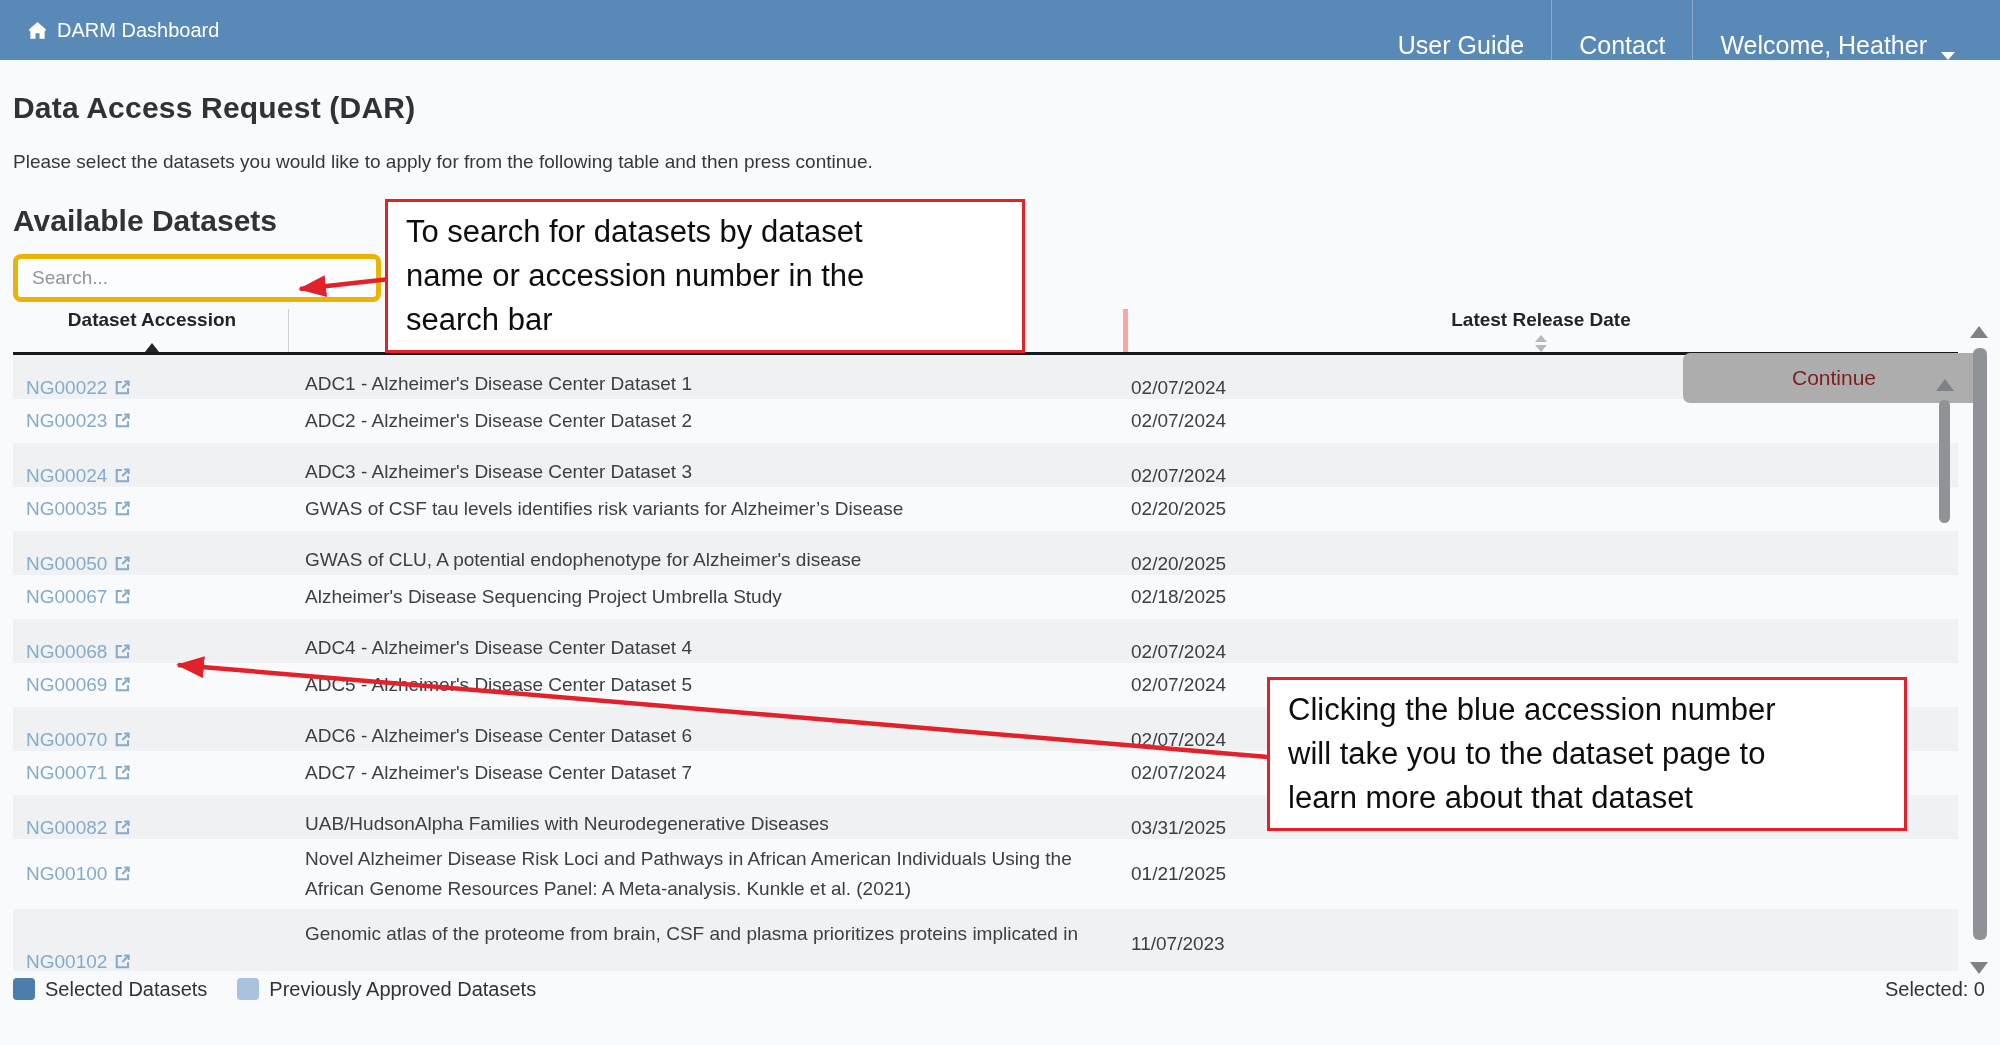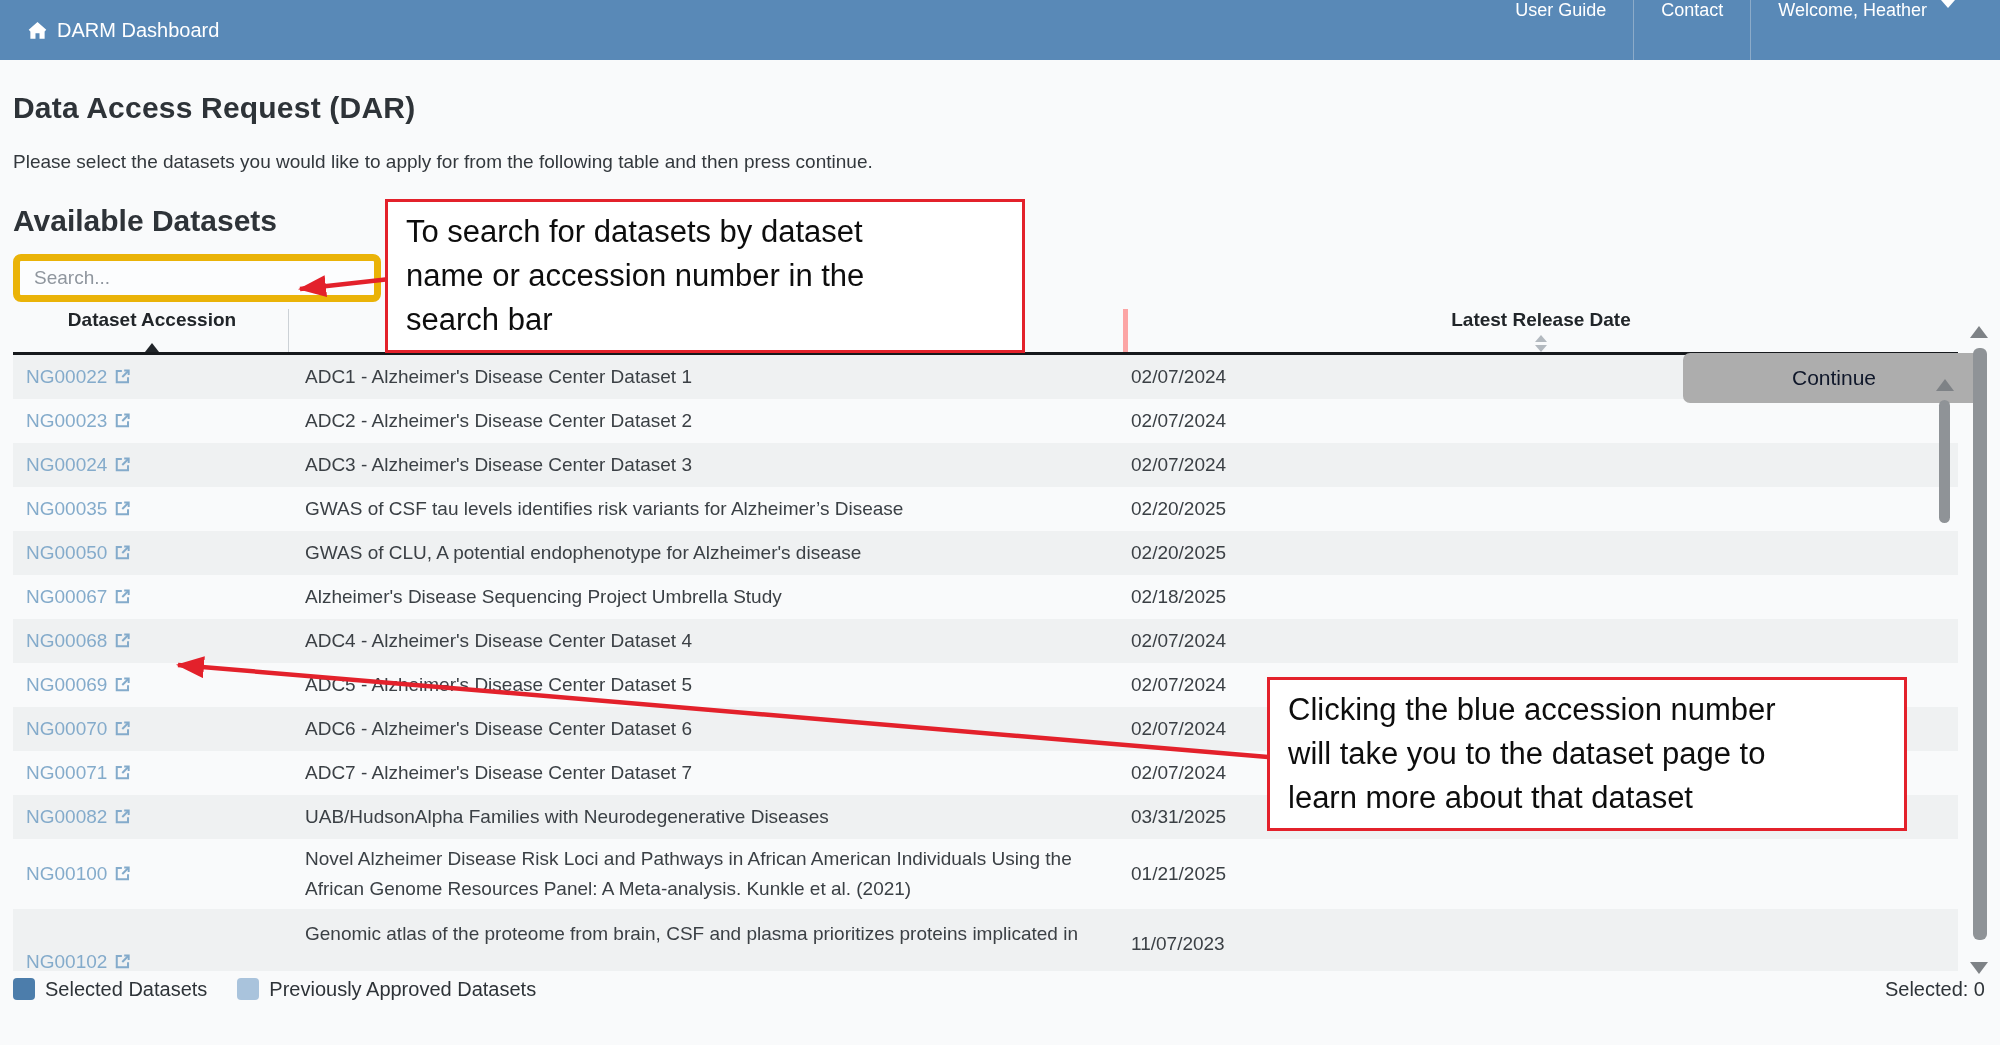--- a/index.html
+++ b/index.html
@@ -12,59 +12,59 @@
     position:relative;
   }
   
   .navbar{
     height:60px; background:#5989b7; display:flex; align-items:stretch;
     justify-content:space-between; color:#fff;gap:9px;
   }
   .brand{ display:flex; align-items:center; gap:10px; padding-left:28px; font-size:20px; cursor:pointer;}
   .brand svg{ display:block; }
   .nav-right{ display:flex; align-items:stretch; padding-right:18px;}
-  .nav-item{ display:flex; align-items:flex-start; padding:0 27px; font-size:18px; cursor:pointer;}
+  .nav-item{ display:flex; align-items:flex-end; padding:0 27px; font-size:25px; cursor:pointer;}
   .nav-item.sep{ border-left:1px solid #8cabc9; }
   .caret{ width:0; height:0; border-left:7px solid transparent; border-right:7px solid transparent;
           border-top:8px solid #fff; margin-left:14px; }
   
   .main{ padding:0 15px 0 13px; position:relative; }
   h1{ margin-top:30px; font-size:30px; line-height:1.18; font-weight:600; color:#2e3338; letter-spacing:.2px;}
   .subtitle{ margin-top:26px; font-size:19px; color:#33383d; }
   .section-title{ margin-top:30px; font-size:30px; line-height:1.2; font-weight:600; color:#2e3338;}
   .search-row{ margin-top:15px; }
   .search-input{
-    width:368px; height:48px; border:7px solid #eab308; border-radius:8px;
+    width:368px; height:48px; border:5px solid #eab308; border-radius:8px;
     padding:0 14px; font-size:19px; color:#495057; background:#fcfdfe; outline:none;
     font-family:"Liberation Sans", sans-serif;
   }
   .search-input::placeholder{ color:#8f969e; }
   .continue-btn{
     position:absolute; top:263px; right:15px; width:302px; height:50px;
-    background:#adadad; color:#0f172a; font-size:21px; border:none; border-radius:7px;
+    background:#adadad; color:#7f1d1d; font-size:21px; border:none; border-radius:7px;
     font-family:"Liberation Sans", sans-serif; cursor:default;
   }
   
   .table{ width:1945px; margin-top:7px; }
   .thead{ display:flex; align-items:center; height:46px; border-bottom:3px solid #16191c; }
   .th{ display:flex; align-items:center; justify-content:space-between; height:100%;flex-direction:column; }
   .th-label{ font-size:19px; font-weight:700; color:#212529; }
   .th-acc{ width:275px; padding-left:13px; padding-right:10px; }
   .th-name{ width:835px; padding-left:16px; padding-right:6px; border-left:1px solid #ccd1d6; }
   .th-date{ flex:1; padding-left:8px; padding-right:12px; border-left:5px solid #fca5a5; }
   .sort-asc{ width:0; height:0; border-left:7px solid transparent; border-right:7px solid transparent;
              border-bottom:9px solid #212529; }
   .sort-neutral{ display:flex; flex-direction:column; gap:3px; align-items:center;}
   .sort-neutral .up{ width:0;height:0;border-left:6px solid transparent;border-right:6px solid transparent;
                      border-bottom:7px solid #b3b9bf;}
   .sort-neutral .down{ width:0;height:0;border-left:6px solid transparent;border-right:6px solid transparent;
                        border-top:7px solid #b3b9bf;}
   .tbody{ height:616px; overflow:hidden; }
   .trow{ display:flex; align-items:center; height:44px; }
-  .trow.odd{ background:#eff1f2; }
+  .trow.odd{ background:#eff1f2;align-items:flex-end; }
   .trow.tall{ height:70px; }
   .trow.clipped{ height:76px; align-items:flex-start; }
   .cell{ font-size:19px; color:#3b4045; }
   .c-acc{ width:275px; padding-left:13px; flex:none; display:flex; align-items:center; }
   .c-name{ width:835px; padding-left:17px; padding-right:30px; flex:none; line-height:30px;}
   .c-date{ flex:1; padding-left:8px; }
   .trow.clipped .c-name{ margin-top:10px; }
   .trow.clipped .c-date{ margin-top:24px; }
   .trow.clipped .c-acc{ margin-top:42px; }
   .acc-link{ color:#84abcb; cursor:pointer; }

